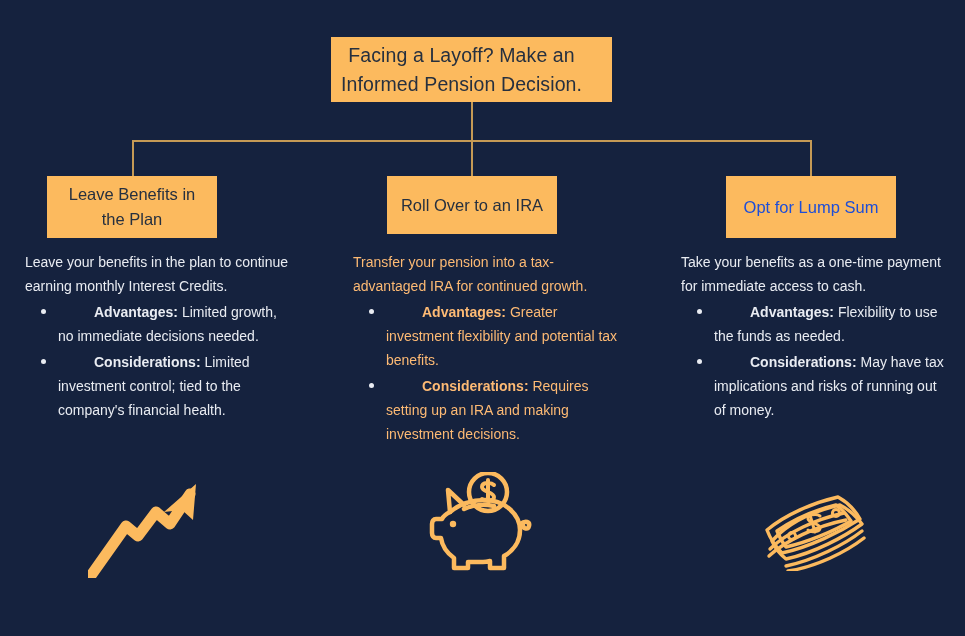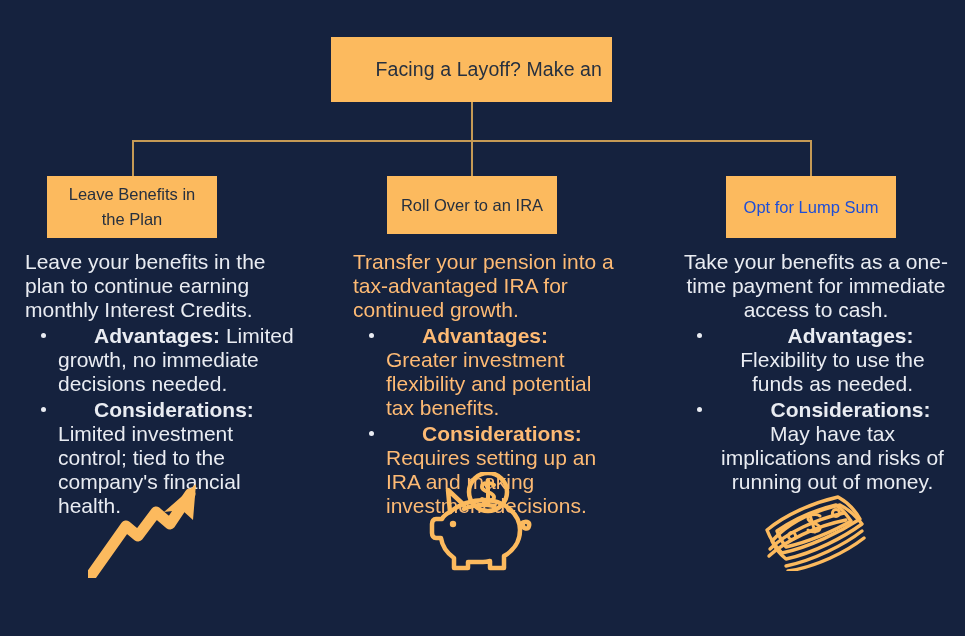--- a/index.html
+++ b/index.html
@@ -21,21 +21,21 @@
   .title-box {
     position: absolute;
     left: 331px;
     top: 37px;
     width: 281px;
     height: 65px;
     background: #fcba5e;
     color: #26303f;
     display: flex;
     align-items: center;
-    justify-content: flex-end;
+    justify-content: flex-start;
     text-align: center;
     font-size: 19.5px;
     line-height: 29px;
     letter-spacing: 0.1px;
     padding: 0 10px;
     box-sizing: border-box;
   }
 
   
   .conn {
@@ -65,26 +65,26 @@
   .opt-box-1 { left: 47px;  top: 176px; width: 170px; height: 62px; }
   .opt-box-2 { left: 387px; top: 176px; width: 170px; height: 58px; }
   .opt-box-3 { left: 726px; top: 176px; width: 170px; height: 62px; }
 
   
   .col {
     position: absolute;
     top: 250px;
     width: 270px;
     color: #e9ecf2;
-    font-size: 21px;
+    font-size: 14px;
     line-height: 24px;
   }
   .col-1 { left: 25px; }
   .col-2 { left: 353px; }
-  .col-3 { left: 681px; text-align: center; }
+  .col-3 { left: 681px; }
 
   .col-intro {
     margin: 0 0 2px 0;
   }
 
   .bullets {
     list-style: none;
     margin: 0;
     padding: 0;
   }
@@ -116,20 +116,21 @@
   .icon-3 { left: 752px; top: 483px; width: 120px; height: 88px; }
 </style>
 </head>
 <body>
 
 <div id="canvas" style="background: rgb(21, 34, 62);">
 
   <div class="title-box" style="background: rgb(252, 186, 94); color: rgb(38, 48, 63);">
     <div>
       <span>Facing a Layoff? Make an</span><br>
+      <span>Informed Pension Decision.</span>
     </div>
   </div>
 
   <div class="conn conn-v-top" style="background: rgb(197, 154, 85);"></div>
   <div class="conn conn-h" style="background: rgb(197, 154, 85);"></div>
   <div class="conn conn-v-left" style="background: rgb(197, 154, 85);"></div>
   <div class="conn conn-v-mid" style="background: rgb(197, 154, 85);"></div>
   <div class="conn conn-v-right" style="background: rgb(197, 154, 85);"></div>
 
   <div class="opt-box opt-box-1" style="background: rgb(252, 186, 94); color: rgb(38, 48, 63);">

